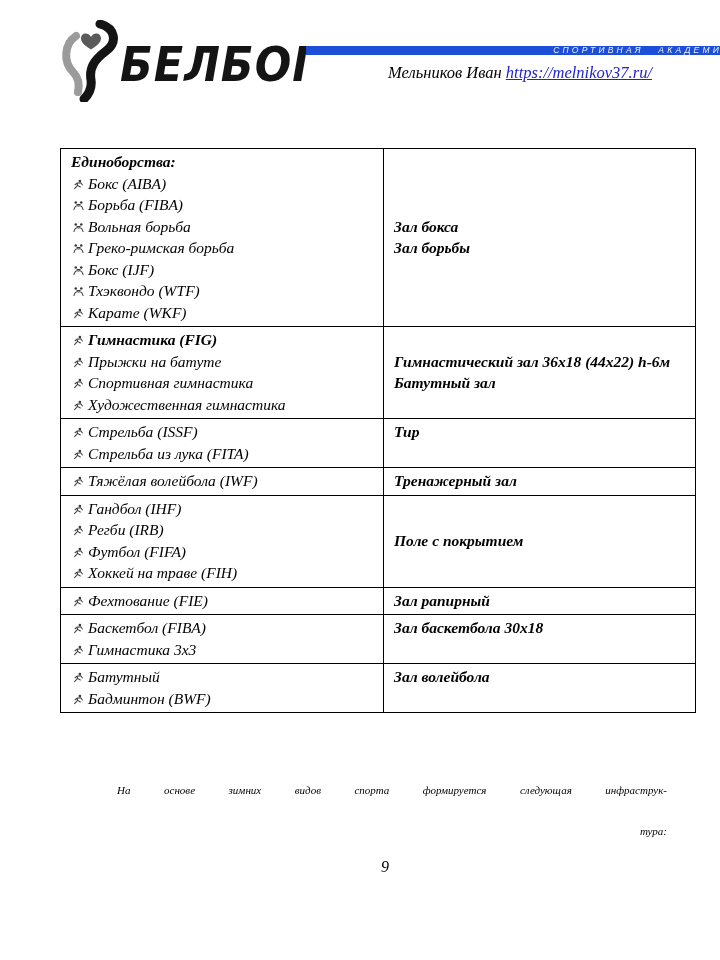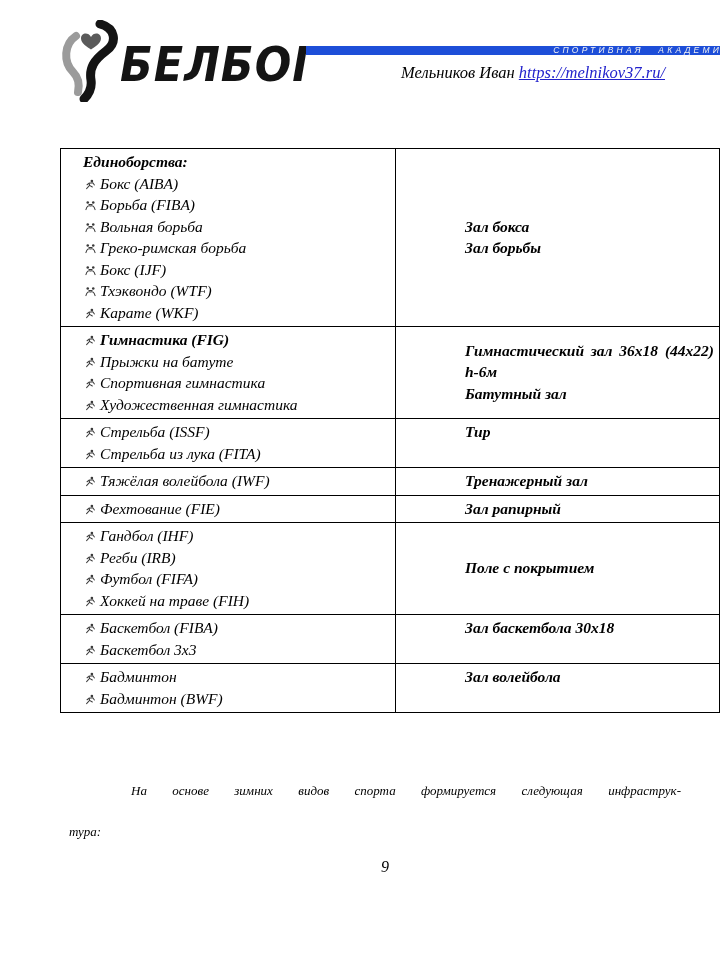--- a/index.html
+++ b/index.html
@@ -20,42 +20,42 @@
     position:absolute;left:306px;top:46px;width:432px;height:9px;
     background:#1d4ed8;border-radius:0 5px 5px 0;
     display:flex;align-items:center;justify-content:flex-end;
   }
   .banner-label{
     font-family:"Liberation Sans","DejaVu Sans",sans-serif;
     font-size:8.5px;line-height:9px;letter-spacing:3.2px;word-spacing:9px;
     color:#f2f2f2;padding-right:7px;white-space:nowrap;
   }
   .author-line{
-    position:absolute;right:55px;top:63px;font-size:16.5px;white-space:nowrap;
+    position:absolute;right:68px;top:63px;font-size:16.5px;white-space:nowrap;
   }
   .author-line a{color:#2222cc;text-decoration:underline;}
   
   table.facilities{
     position:absolute;left:60px;top:148px;width:603px;
     border-collapse:collapse;table-layout:fixed;
   }
   table.facilities,td{border:1px solid #000;}
-  td{padding:2px 5px 3px 22px;vertical-align:top;}
+  td{padding:2px 5px 3px 10px;vertical-align:top;}
   td.v-middle{vertical-align:middle;}
   td.left-col{width:307px;}
   td.right-col{width:296px;}
   .item{font-size:15.5px;line-height:21.5px;white-space:nowrap;}
   .item .icn{display:inline-block;width:15px;text-align:center;margin-right:2px;}
   .item .icn svg{vertical-align:-1px;}
   .item.bold,.fline{font-weight:bold;}
-  .fline{font-size:15.5px;line-height:21.5px;text-align:justify;white-space:pre-wrap;margin-left:47px;}
+  .fline{font-size:15.5px;line-height:21.5px;text-align:justify;white-space:pre-wrap;}
   
-  .paragraph{position:absolute;left:69px;top:770px;width:612px;font-size:13px;line-height:41px;}
+  .paragraph{position:absolute;left:55px;top:770px;width:612px;font-size:11px;line-height:41px;}
   .p-line1{text-indent:62px;text-align:justify;text-align-last:justify;}
-  .p-line2{text-align:left;}
+  .p-line2{text-align:right;}
   .page-number{position:absolute;left:55px;top:858px;width:660px;text-align:center;font-size:16px;}
 </style>
 </head>
 <body>
 
 <div class="page">
 
   <span class="logo-figure">
     <svg width="64" height="82" viewBox="0 0 64 82" xmlns="http://www.w3.org/2000/svg">
       <path d="M16 16 C4 24 3 42 13 52 C18 57 20 63 18 72" stroke="#9b9b9b" stroke-width="8" fill="none" stroke-linecap="round"></path>
@@ -167,31 +167,20 @@
           </td>
           <td class="right-col">
             <div class="fline">Тренажерный зал</div>
           </td>
         </tr>
         <tr>
           <td class="left-col">
             <div class="item"><span class="icn"><svg width="11" height="11" viewBox="0 0 24 24">
                   <circle cx="15" cy="4.5" r="2.9" fill="#3a3a3a"></circle>
                   <path d="M3.5 21 L10 14 L9 9 L17 8 M9 9 L4.5 12.5 M17 8 L20.5 13 M10 14 L16 17.5" stroke="#3a3a3a" stroke-width="2.2" fill="none" stroke-linecap="round"></path>
-                </svg></span><span>Фехтование (FIE)</span></div>
-          </td>
-          <td class="right-col">
-            <div class="fline">Зал рапирный</div>
-          </td>
-        </tr>
-        <tr>
-          <td class="left-col">
-            <div class="item"><span class="icn"><svg width="11" height="11" viewBox="0 0 24 24">
-                  <circle cx="15" cy="4.5" r="2.9" fill="#3a3a3a"></circle>
-                  <path d="M3.5 21 L10 14 L9 9 L17 8 M9 9 L4.5 12.5 M17 8 L20.5 13 M10 14 L16 17.5" stroke="#3a3a3a" stroke-width="2.2" fill="none" stroke-linecap="round"></path>
                 </svg></span><span>Гандбол (IHF)</span></div>
             <div class="item"><span class="icn"><svg width="11" height="11" viewBox="0 0 24 24">
                   <circle cx="15" cy="4.5" r="2.9" fill="#3a3a3a"></circle>
                   <path d="M3.5 21 L10 14 L9 9 L17 8 M9 9 L4.5 12.5 M17 8 L20.5 13 M10 14 L16 17.5" stroke="#3a3a3a" stroke-width="2.2" fill="none" stroke-linecap="round"></path>
                 </svg></span><span>Регби (IRB)</span></div>
             <div class="item"><span class="icn"><svg width="11" height="11" viewBox="0 0 24 24">
                   <circle cx="15" cy="4.5" r="2.9" fill="#3a3a3a"></circle>
                   <path d="M3.5 21 L10 14 L9 9 L17 8 M9 9 L4.5 12.5 M17 8 L20.5 13 M10 14 L16 17.5" stroke="#3a3a3a" stroke-width="2.2" fill="none" stroke-linecap="round"></path>
                 </svg></span><span>Футбол (FIFA)</span></div>
             <div class="item"><span class="icn"><svg width="11" height="11" viewBox="0 0 24 24">
@@ -201,36 +190,47 @@
           </td>
           <td class="right-col v-middle">
             <div class="fline">Поле с покрытием</div>
           </td>
         </tr>
         <tr>
           <td class="left-col">
             <div class="item"><span class="icn"><svg width="11" height="11" viewBox="0 0 24 24">
                   <circle cx="15" cy="4.5" r="2.9" fill="#3a3a3a"></circle>
                   <path d="M3.5 21 L10 14 L9 9 L17 8 M9 9 L4.5 12.5 M17 8 L20.5 13 M10 14 L16 17.5" stroke="#3a3a3a" stroke-width="2.2" fill="none" stroke-linecap="round"></path>
+                </svg></span><span>Фехтование (FIE)</span></div>
+          </td>
+          <td class="right-col">
+            <div class="fline">Зал рапирный</div>
+          </td>
+        </tr>
+        <tr>
+          <td class="left-col">
+            <div class="item"><span class="icn"><svg width="11" height="11" viewBox="0 0 24 24">
+                  <circle cx="15" cy="4.5" r="2.9" fill="#3a3a3a"></circle>
+                  <path d="M3.5 21 L10 14 L9 9 L17 8 M9 9 L4.5 12.5 M17 8 L20.5 13 M10 14 L16 17.5" stroke="#3a3a3a" stroke-width="2.2" fill="none" stroke-linecap="round"></path>
                 </svg></span><span>Баскетбол (FIBA)</span></div>
             <div class="item"><span class="icn"><svg width="11" height="11" viewBox="0 0 24 24">
                   <circle cx="15" cy="4.5" r="2.9" fill="#3a3a3a"></circle>
                   <path d="M3.5 21 L10 14 L9 9 L17 8 M9 9 L4.5 12.5 M17 8 L20.5 13 M10 14 L16 17.5" stroke="#3a3a3a" stroke-width="2.2" fill="none" stroke-linecap="round"></path>
-                </svg></span><span>Баскетбол 3x3</span></div>
+                </svg></span><span>Гимнастика 3x3</span></div>
           </td>
           <td class="right-col">
             <div class="fline">Зал баскетбола 30x18</div>
           </td>
         </tr>
         <tr>
           <td class="left-col">
             <div class="item"><span class="icn"><svg width="11" height="11" viewBox="0 0 24 24">
                   <circle cx="15" cy="4.5" r="2.9" fill="#3a3a3a"></circle>
                   <path d="M3.5 21 L10 14 L9 9 L17 8 M9 9 L4.5 12.5 M17 8 L20.5 13 M10 14 L16 17.5" stroke="#3a3a3a" stroke-width="2.2" fill="none" stroke-linecap="round"></path>
-                </svg></span><span>Бадминтон</span></div>
+                </svg></span><span>Батутный</span></div>
             <div class="item"><span class="icn"><svg width="11" height="11" viewBox="0 0 24 24">
                   <circle cx="15" cy="4.5" r="2.9" fill="#3a3a3a"></circle>
                   <path d="M3.5 21 L10 14 L9 9 L17 8 M9 9 L4.5 12.5 M17 8 L20.5 13 M10 14 L16 17.5" stroke="#3a3a3a" stroke-width="2.2" fill="none" stroke-linecap="round"></path>
                 </svg></span><span>Бадминтон (BWF)</span></div>
           </td>
           <td class="right-col">
             <div class="fline">Зал волейбола</div>
           </td>
         </tr>
       </tbody>

